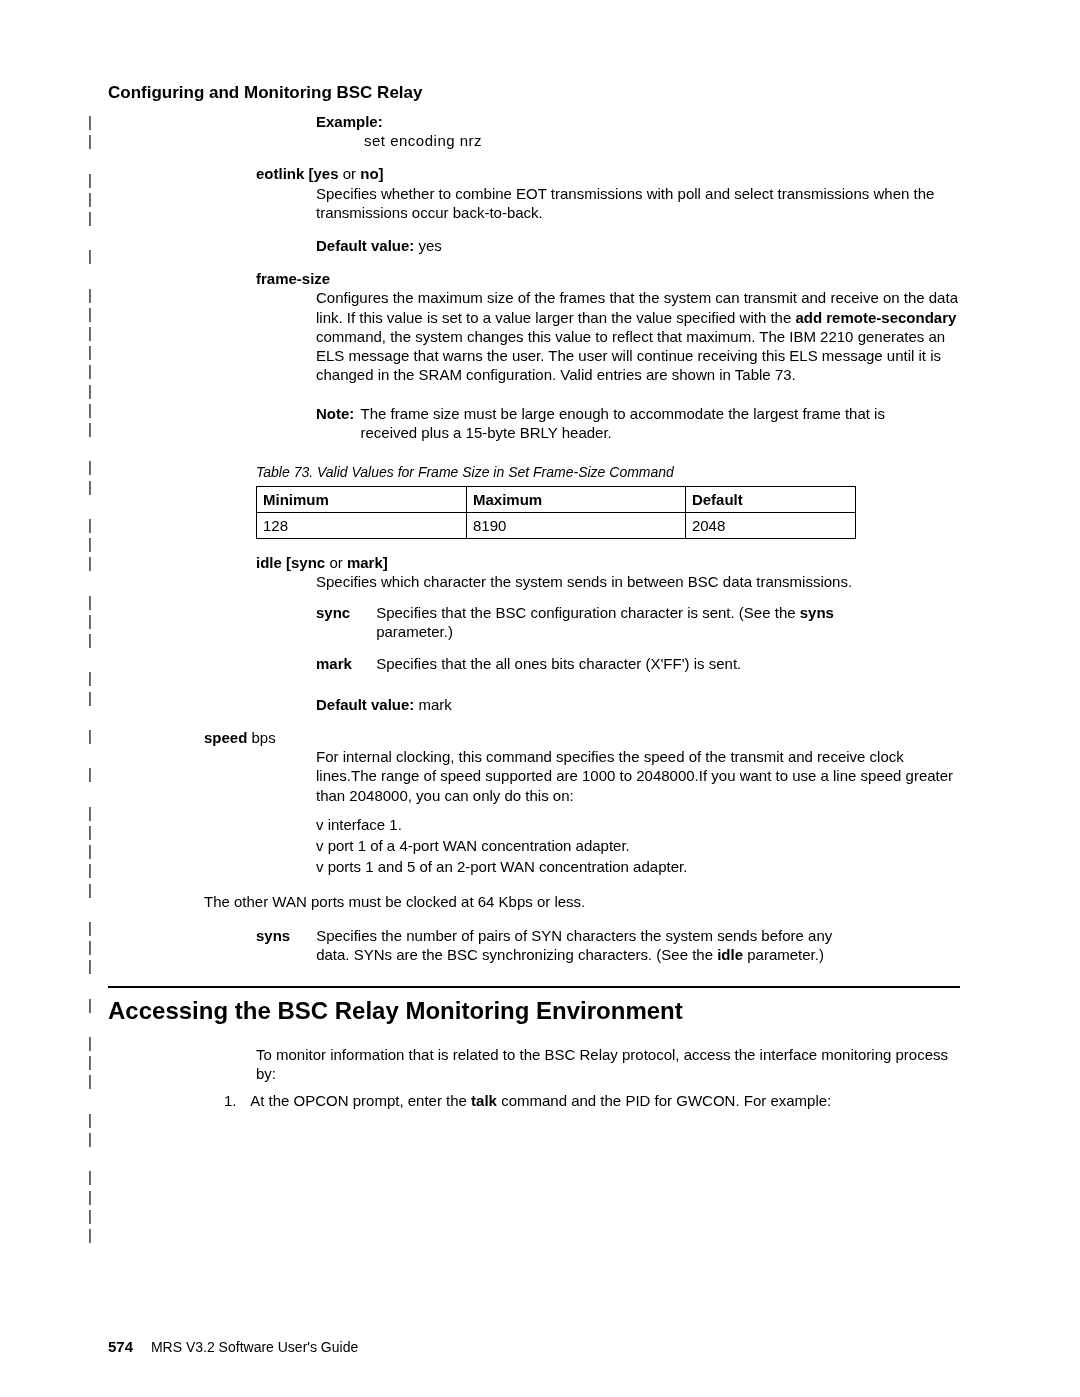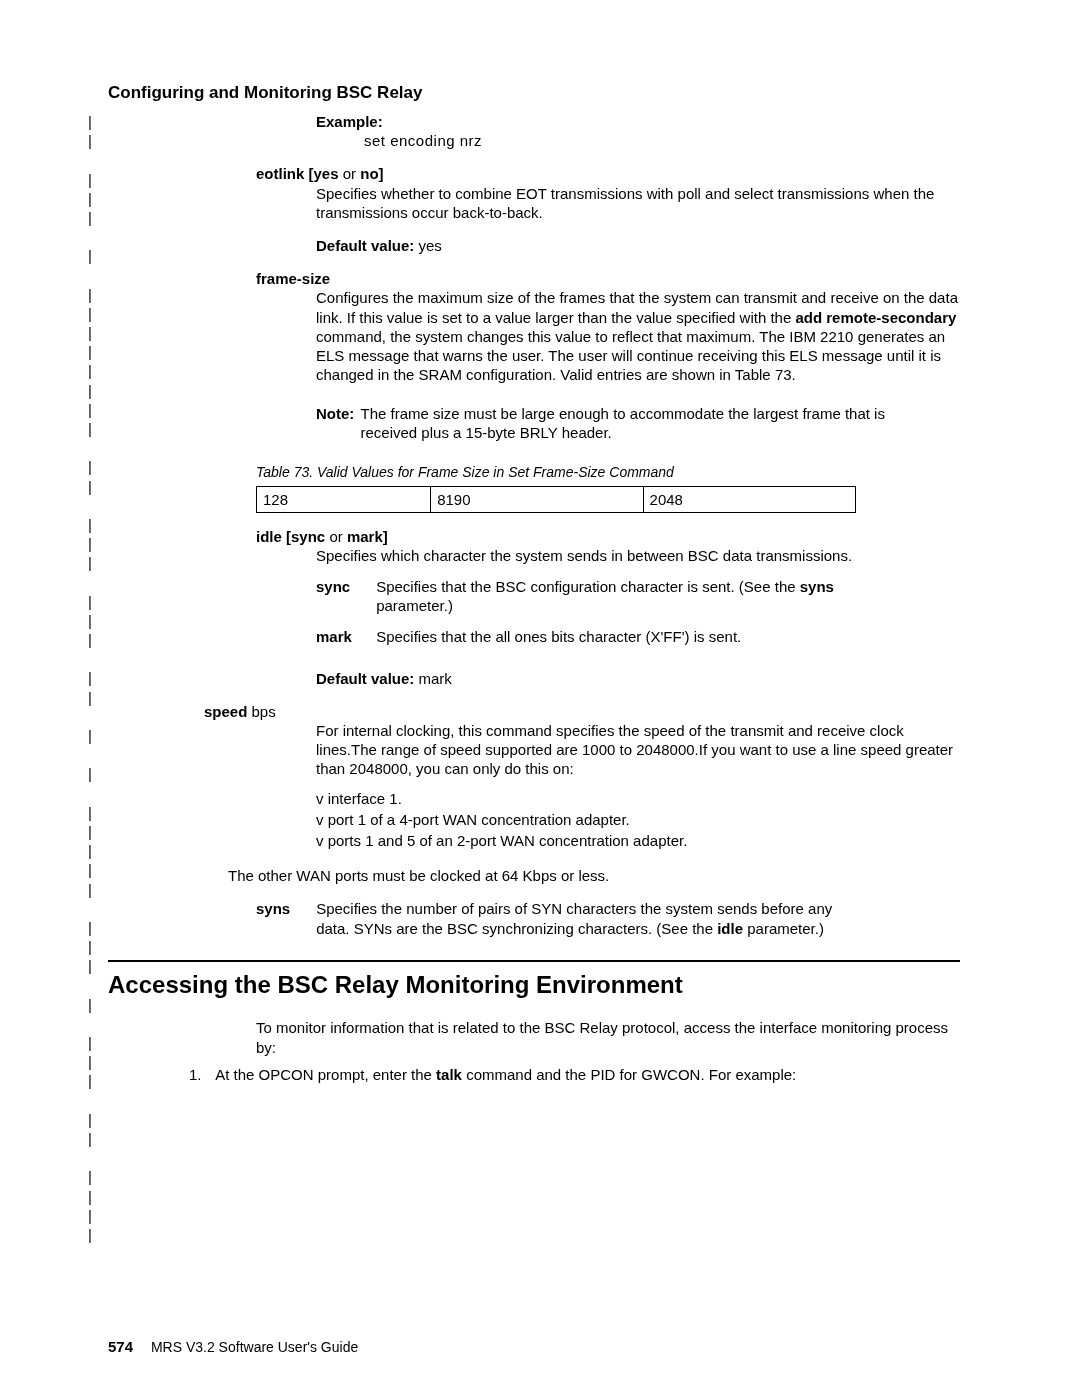--- a/index.html
+++ b/index.html
@@ -95,34 +95,34 @@
     vertical-align: top;
   }
 
   .bullets {
     margin-left: 208px; margin-top: 10px;
     list-style: none; padding: 0;
   }
   .bullets li { margin: 2px 0; }
   .bullets li::before { content: "v  "; }
 
-  .after-bullets { margin-left: 120px; margin-top: 16px; }
+  .after-bullets { margin-left: 96px; margin-top: 16px; }
 
   .rule {
     border: 0; border-top: 2px solid #000;
     margin: 22px 0 8px 0;
   }
   h2.section {
     font-family: "Helvetica", "Arial", sans-serif;
     font-weight: 700;
     font-size: 24px;
     margin: 4px 0 18px 0;
   }
 
-  .num-list { margin-left: 81px; padding: 0; list-style: none; }
+  .num-list { margin-left: 116px; padding: 0; list-style: none; }
   .num-list li { margin: 2px 0; }
   .num-list .n { display: inline-block; width: 22px; }
   .num-list .body { display: inline-block; width: 640px; vertical-align: top; }
 
   .footer {
     position: absolute;
     left: 108px;
     bottom: 40px;
     font-size: 14px;
   }
@@ -153,20 +153,25 @@
     <div class="dtext">
       <span>Configures the maximum size of the frames that the system can transmit and receive on the data link. If this value is set to a value larger than the value specified with the </span><span class="b">add remote-secondary</span><span> command, the system changes this value to reflect that maximum. The IBM 2210 generates an ELS message that warns the user. The user will continue receiving this ELS message until it is changed in the SRAM configuration. Valid entries are shown in Table 73.</span>
     </div>
     <div class="note">
       <span class="b">Note:</span>
       <span class="note-body" style="display:inline-block; vertical-align:top; width:535px; margin-left:2px;">  The frame size must be large enough to accommodate the largest frame that is received plus a 15-byte BRLY header.</span>
     </div>
     <div class="table-caption">Table 73. Valid Values for Frame Size in Set Frame-Size Command</div>
     <table class="framesize">
       <tbody>
+          <tr>
+        <th>Minimum</th>
+        <th>Maximum</th>
+        <th>Default</th>
+      </tr>
       <tr>
         <td>128</td>
         <td>8190</td>
         <td>2048</td>
       </tr>
     </tbody>
       </table>
 
     <div class="lvl1 dterm">
       <span class="b">idle [</span><span class="b">sync</span><span> or </span><span class="b">mark</span><span class="b">]</span>

